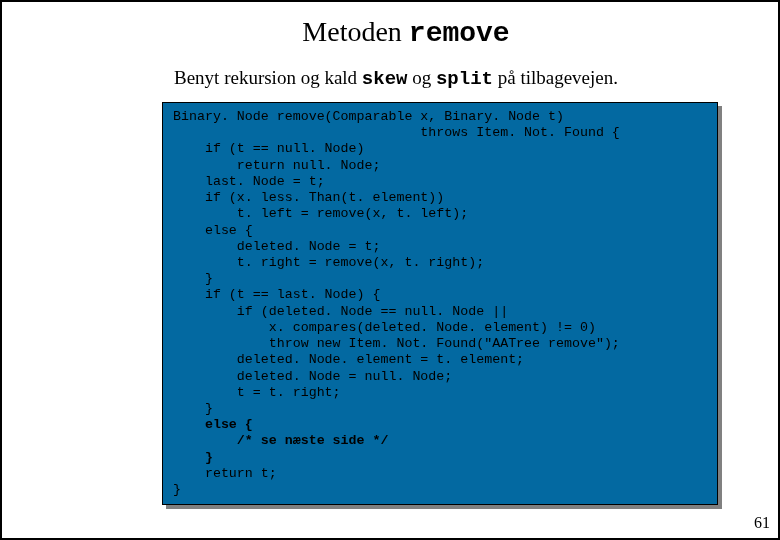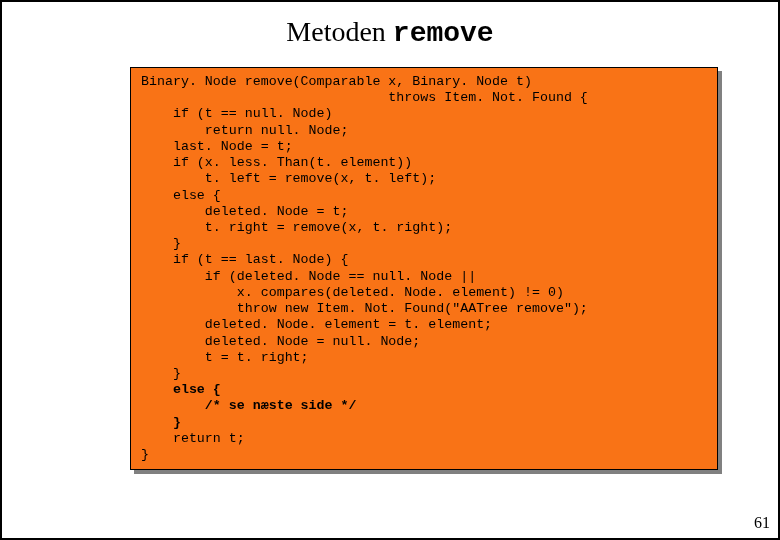--- a/index.html
+++ b/index.html
@@ -12,20 +12,21 @@
     color: #000;
     position: relative;
   }
   .page {
     width: 780px;
     height: 540px;
     border: 2px solid #000;
     box-sizing: border-box;
     position: relative;
     background: #fff;
+    padding-left: 32px;
   }
   .title {
     text-align: center;
     font-size: 28px;
     margin-top: 14px;
     margin-bottom: 18px;
   }
   .title .mono {
     font-family: "Courier New", Courier, monospace;
     font-weight: bold;
@@ -49,21 +50,21 @@
     top: 4px;
     left: 4px;
     right: -4px;
     bottom: -4px;
     background: #808080;
     z-index: 0;
   }
   .codebox {
     position: relative;
     z-index: 1;
-    background: #f97316;
+    background: #0369a1;
     border: 1px solid #000;
     padding: 6px 10px 6px 10px;
     font-family: "Courier New", Courier, monospace;
     font-size: 13.3px;
     line-height: 1.22;
     white-space: pre;
     margin-top: 12px;
   }
   .codebox .bold {
     font-weight: bold;
@@ -78,20 +79,23 @@
 </style>
 </head>
 <body>
 
 <div class="page">
 
   <div class="title">
     <span>Metoden </span><span class="mono">remove</span>
   </div>
 
+  <div class="subtitle">
+    <span>Benyt rekursion og kald </span><span class="mono">skew</span><span> og </span><span class="mono">split</span><span> på tilbagevejen.</span>
+  </div>
 
   <div class="codebox-wrap">
     <div class="codebox-shadow"></div>
     <div class="codebox"><span>Binary. Node remove(Comparable x, Binary. Node t)</span>
 <span>                               throws Item. Not. Found {</span>
 <span>    if (t == null. Node)</span>
 <span>        return null. Node;</span>
 <span>    last. Node = t;</span>
 <span>    if (x. less. Than(t. element))</span>
 <span>        t. left = remove(x, t. left);</span>

